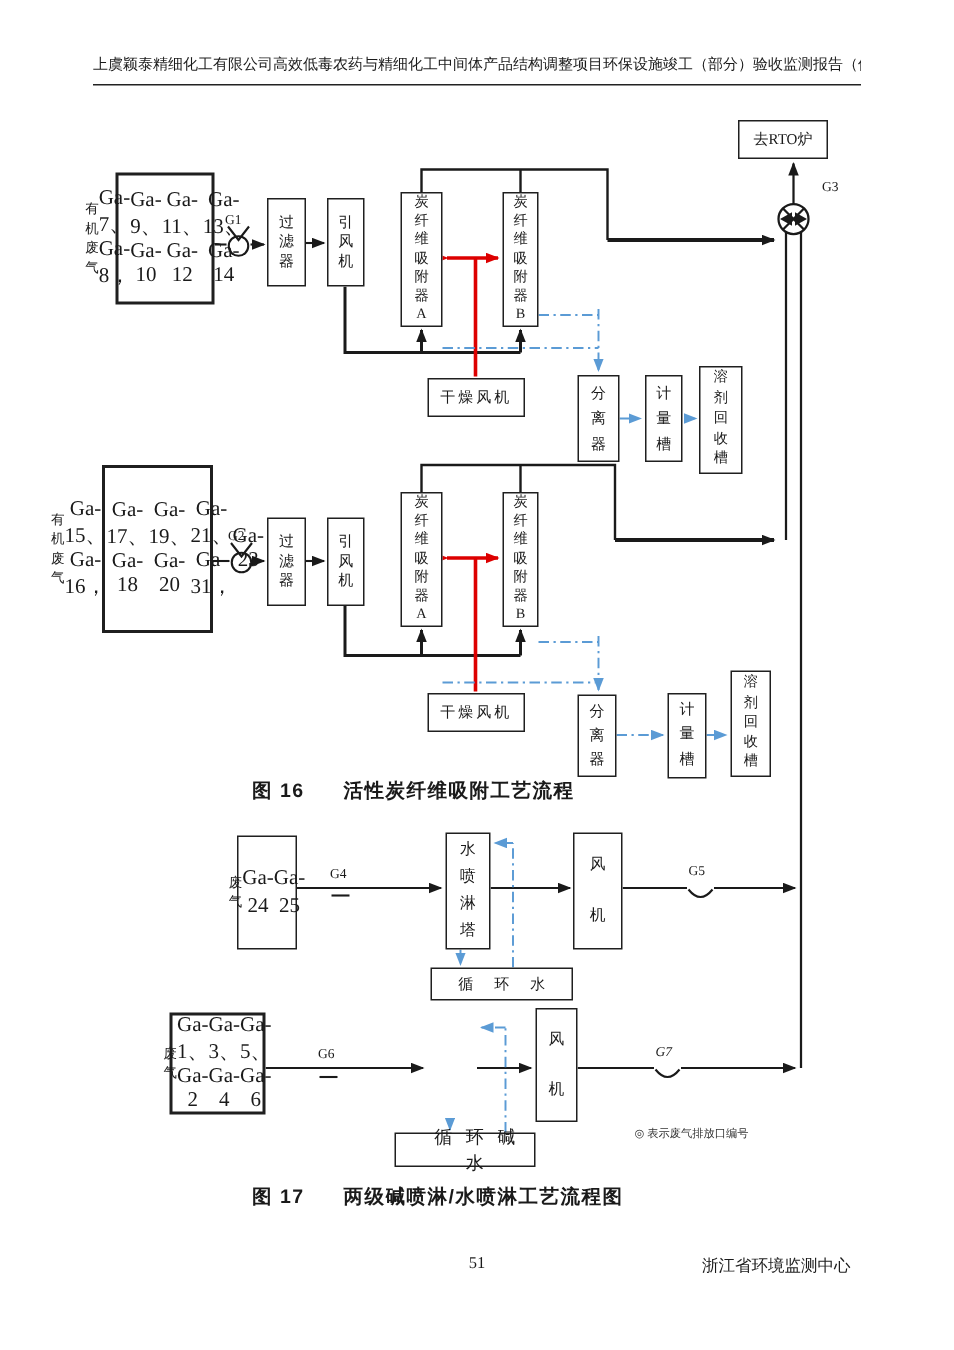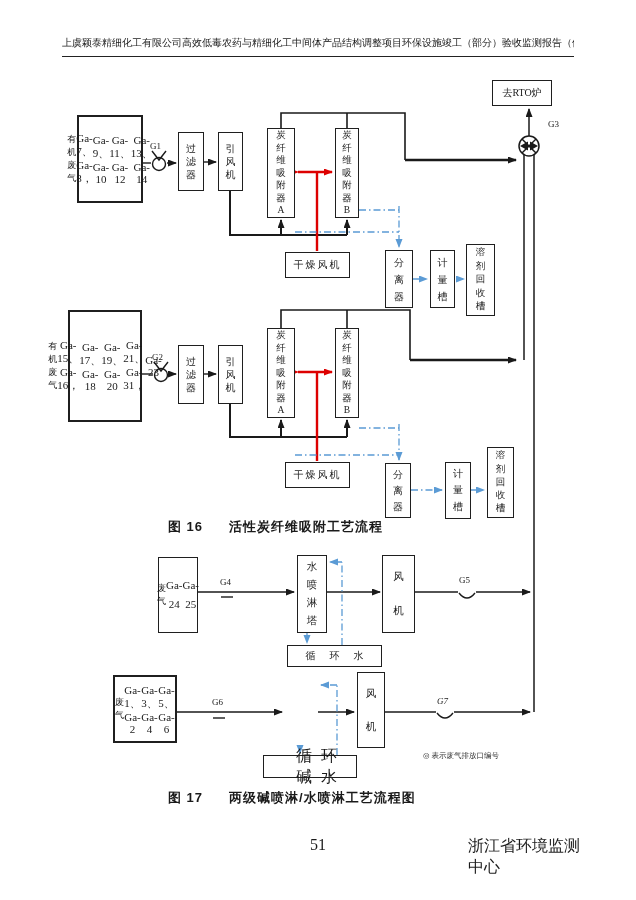--- a/index.html
+++ b/index.html
@@ -5,29 +5,29 @@
   html,body{margin:0;padding:0;background:#e8e8e8;}
   #page{position:relative;width:636px;height:900px;background:#ffffff;
         font-family:"Liberation Serif","DejaVu Serif",serif;color:#1a1a1a;overflow:hidden;}
   #lines{position:absolute;left:0;top:0;z-index:1;}
   .box{position:absolute;z-index:2;background:#fff;border:1.2px solid #1f1f1f;
        display:flex;align-items:center;justify-content:center;text-align:center;box-sizing:border-box;}
   .bold{border-width:2px;}
   .vtext{word-break:break-all;line-height:1.3;width:1.05em;margin:0 auto;}
   .gasbox{}
   .gas-title{font-size:9px;margin-bottom:1px;}
-  .gas-line{font-size:11px;}
+  .gas-line{font-size:14px;}
   .lbl{position:absolute;z-index:3;font-size:9px;font-family:"Liberation Serif",serif;}
   .cap{position:absolute;z-index:3;font-size:13px;font-weight:bold;
        font-family:"Liberation Sans","DejaVu Sans",sans-serif;letter-spacing:1px;}
   .cap .cl{margin-right:26px;}
   #hdr{position:absolute;left:62px;top:36px;width:512px;height:20px;z-index:3;
        border-bottom:1.4px solid #222;font-size:10px;white-space:nowrap;text-align:center;
        overflow:hidden;letter-spacing:0px;}
-  .ftr{position:absolute;z-index:3;font-size:16px;}
+  .ftr{position:absolute;z-index:3;font-size:11px;}
   .legend{position:absolute;z-index:3;font-size:7.5px;color:#333;}
 </style>
 </head>
 <body>
 
 <div id="page">
 
   <div id="hdr">上虞颖泰精细化工有限公司高效低毒农药与精细化工中间体产品结构调整项目环保设施竣工（部分）验收监测报告（修订版）</div>
 
   <svg id="lines" width="636" height="900">
@@ -238,21 +238,21 @@
   <div class="box bold gasbox" style="left:113px;top:675px;width:64px;height:68px;">
     <div class="gas-title">废气</div>
     <div class="gas-line">Ga-1、Ga-2</div>
     <div class="gas-line">Ga-3、Ga-4</div>
     <div class="gas-line">Ga-5、Ga-6</div>
   </div>
   <div class="lbl" style="left:212px;top:697px;">G6</div>
   <div class="box" style="left:357px;top:672px;width:28px;height:76px;font-size:10.5px;">
     <span class="vtext" style="line-height:33px;">风机</span>
     </div>
-  <div class="box" style="left:263px;top:755px;width:94px;height:23px;font-size:16px;letter-spacing:9px;padding-left:22px;">
+  <div class="box" style="left:263px;top:755px;width:94px;height:23px;font-size:12px;letter-spacing:9px;padding-left:22px;">
     <span>循环碱水</span>
     </div>
   <div class="lbl" style="left:437px;top:696px;font-style:italic;">G7</div>
 
   <div class="legend" style="left:423px;top:751px;">
     <span>◎</span>
     <span>表示废气排放口编号</span>
   </div>
 
   <div class="cap" style="left:168px;top:789px;">

